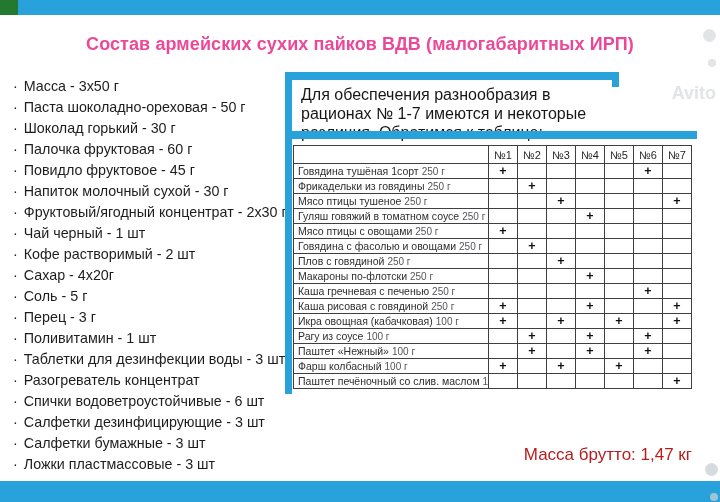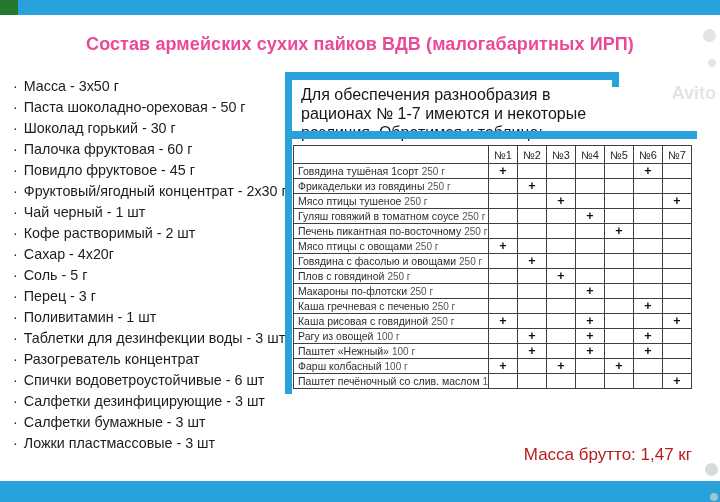--- a/index.html
+++ b/index.html
@@ -66,20 +66,21 @@
   </div>
 
   <h1 class="page-title">Состав армейских сухих пайков ВДВ (малогабаритных ИРП)</h1>
 
   <ul class="items">
       <li class="item">Масса - 3х50 г</li>
       <li class="item">Паста шоколадно-ореховая - 50 г</li>
       <li class="item">Шоколад горький - 30 г</li>
       <li class="item">Палочка фруктовая - 60 г</li>
       <li class="item">Повидло фруктовое - 45 г</li>
+      <li class="item">Напиток молочный сухой - 30 г</li>
       <li class="item">Фруктовый/ягодный концентрат - 2х30 г</li>
       <li class="item">Чай черный - 1 шт</li>
       <li class="item">Кофе растворимый - 2 шт</li>
       <li class="item">Сахар - 4х20г</li>
       <li class="item">Соль - 5 г</li>
       <li class="item">Перец - 3 г</li>
       <li class="item">Поливитамин - 1 шт</li>
       <li class="item">Таблетки для дезинфекции воды - 3 шт</li>
       <li class="item">Разогреватель концентрат</li>
       <li class="item">Спички водоветроустойчивые - 6 шт</li>
@@ -142,30 +143,20 @@
             <td class="label"><span>Гуляш говяжий в томатном соусе</span><span class="wt">250 г</span></td>
             <td class="mark"></td>
             <td class="mark"></td>
             <td class="mark"></td>
             <td class="mark">+</td>
             <td class="mark"></td>
             <td class="mark"></td>
             <td class="mark"></td>
           </tr>
           <tr>
-            <td class="label"><span>Печень пикантная по-восточному</span><span class="wt">250 г</span></td>
-            <td class="mark"></td>
-            <td class="mark"></td>
-            <td class="mark"></td>
-            <td class="mark"></td>
-            <td class="mark">+</td>
-            <td class="mark"></td>
-            <td class="mark"></td>
-          </tr>
-          <tr>
             <td class="label"><span>Мясо птицы с овощами</span><span class="wt">250 г</span></td>
             <td class="mark">+</td>
             <td class="mark"></td>
             <td class="mark"></td>
             <td class="mark"></td>
             <td class="mark"></td>
             <td class="mark"></td>
             <td class="mark"></td>
           </tr>
           <tr>
@@ -212,21 +203,31 @@
             <td class="label"><span>Каша рисовая с говядиной</span><span class="wt">250 г</span></td>
             <td class="mark">+</td>
             <td class="mark"></td>
             <td class="mark"></td>
             <td class="mark">+</td>
             <td class="mark"></td>
             <td class="mark"></td>
             <td class="mark">+</td>
           </tr>
           <tr>
-            <td class="label"><span>Рагу из овощей</span><span class="wt">100 г</span></td>
+            <td class="label"><span>Икра овощная (кабачковая)</span><span class="wt">100 г</span></td>
+            <td class="mark">+</td>
+            <td class="mark"></td>
+            <td class="mark">+</td>
+            <td class="mark"></td>
+            <td class="mark">+</td>
+            <td class="mark"></td>
+            <td class="mark">+</td>
+          </tr>
+          <tr>
+            <td class="label"><span>Рагу из соусе</span><span class="wt">100 г</span></td>
             <td class="mark"></td>
             <td class="mark">+</td>
             <td class="mark"></td>
             <td class="mark">+</td>
             <td class="mark"></td>
             <td class="mark">+</td>
             <td class="mark"></td>
           </tr>
           <tr>
             <td class="label"><span>Паштет «Нежный»</span><span class="wt">100 г</span></td>

